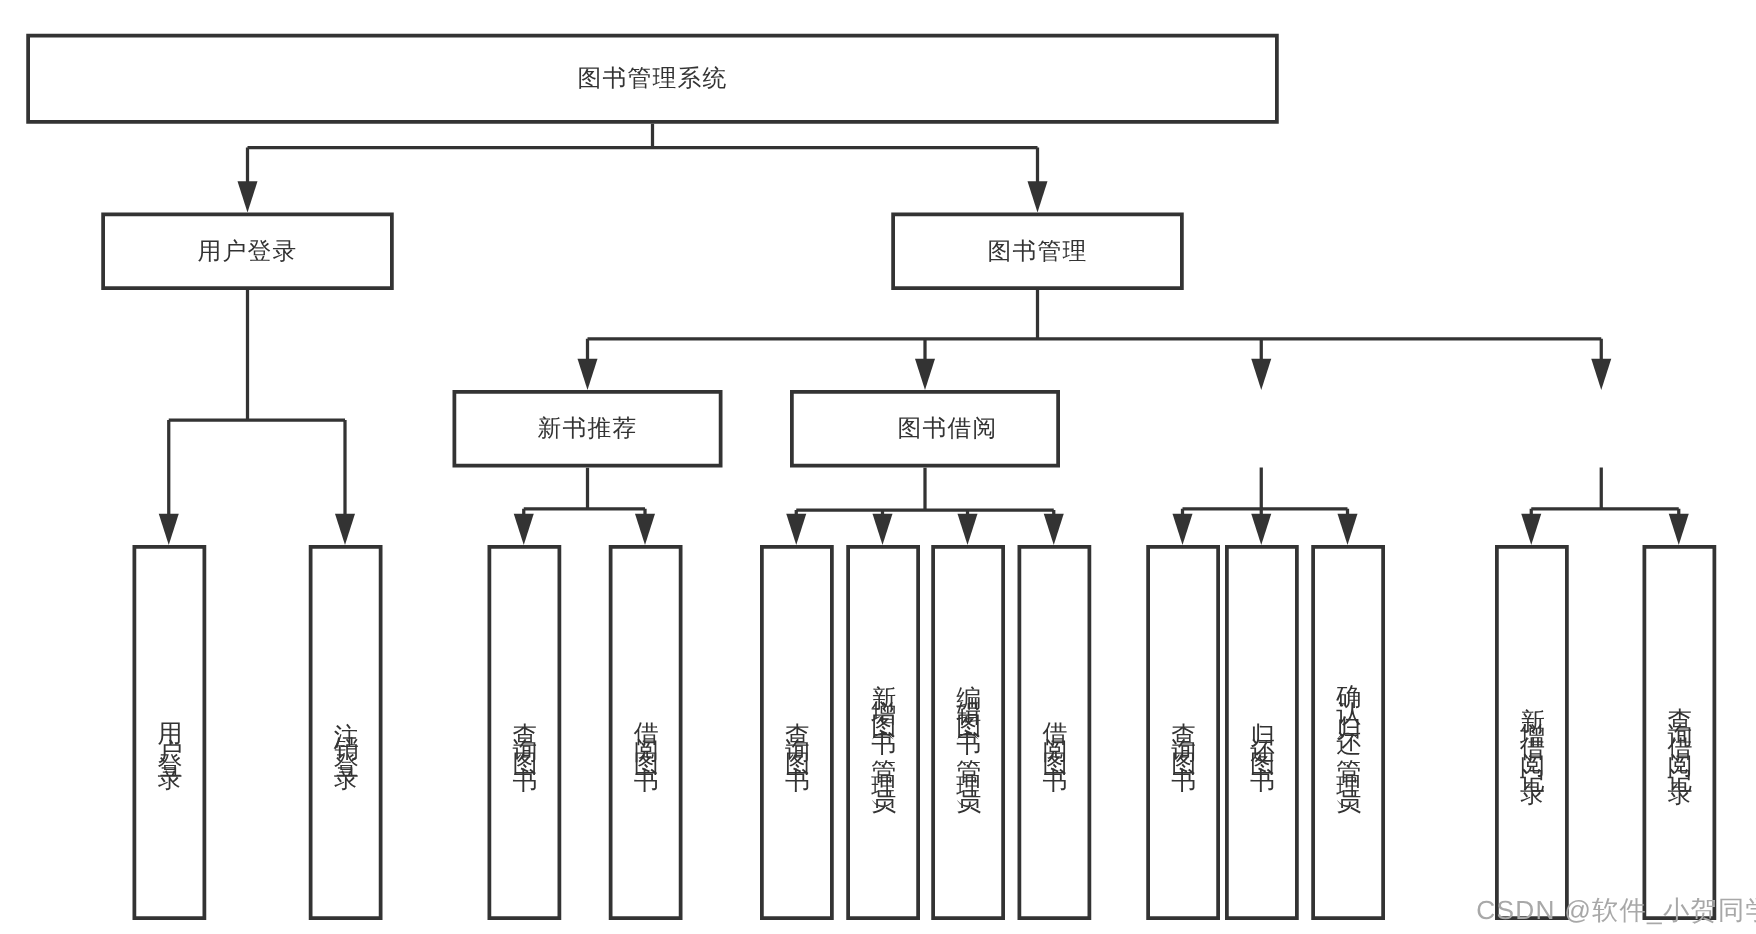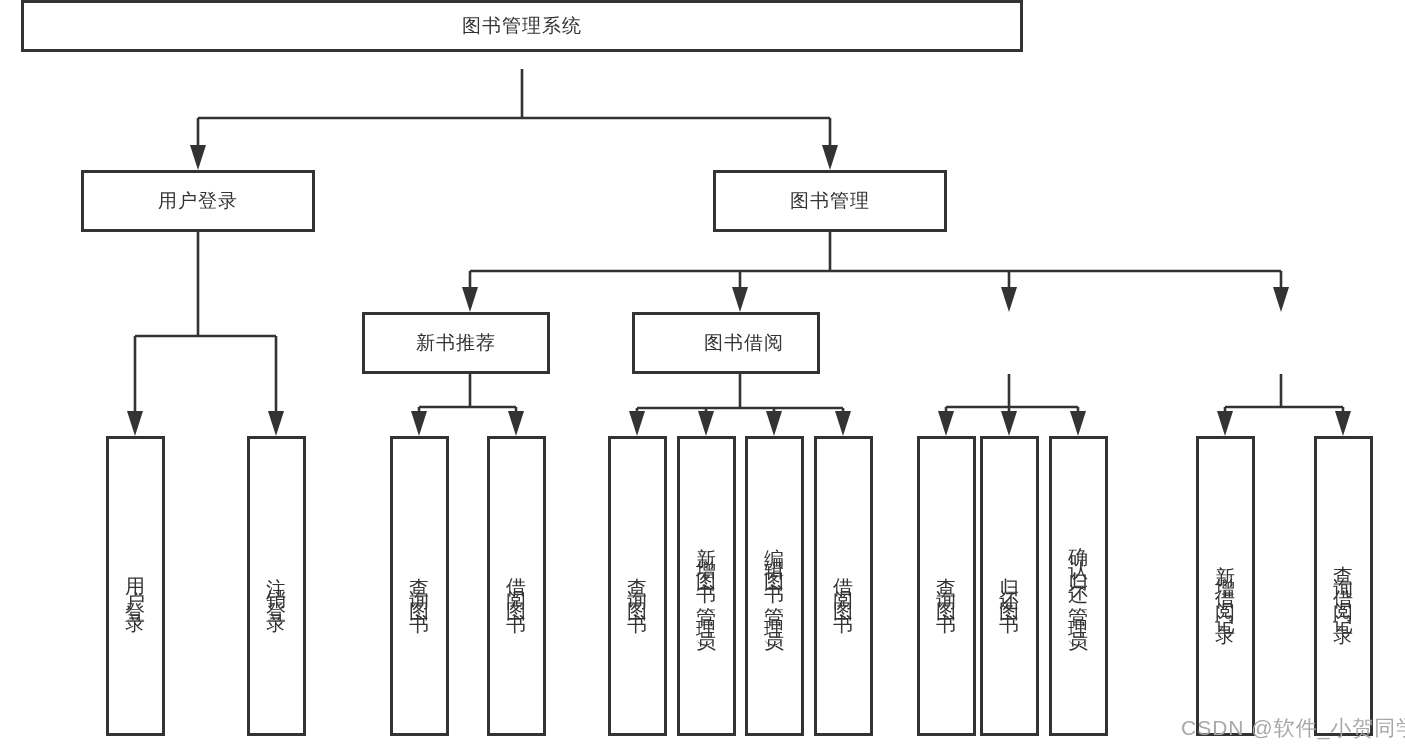--- a/index.html
+++ b/index.html
@@ -38,26 +38,26 @@
   }
   .vbox span {
     writing-mode: vertical-rl;
     text-orientation: mixed;
     font-size: 20px;
     letter-spacing: 12px;
     line-height: 1;
     white-space: nowrap;
   }
   
-  .n-root   { left: 21px;  top: 0;  width: 1002px; height: 52px; }
+  .n-root   { left: 21px;  top: 27px;  width: 1002px; height: 72px; }
   
   .n-login  { left: 81px;  top: 170px; width: 234px; height: 62px; }
   .n-mgmt   { left: 713px; top: 170px; width: 234px; height: 62px; }
   
-  .n-l2     { top: 312px; width: 188px; height: 62px; }
+  .n-l2     { top: 312px; width: 216px; height: 62px; }
   .n-newbook{ left: 362px; }
   .n-borrow { left: 632px; padding-left: 36px; }
   .n-current{ left: 901px; }
   .n-records{ left: 1173px; }
   
   .leaf     { top: 436px; width: 59px; height: 300px; }
   .lf-a1 { left: 106px; }  .lf-a2 { left: 247px; }
   .lf-b1 { left: 390px; }  .lf-b2 { left: 487px; }
   .lf-c1 { left: 608px; }  .lf-c2 { left: 677px; }
   .lf-c3 { left: 745px; }  .lf-c4 { left: 814px; }

